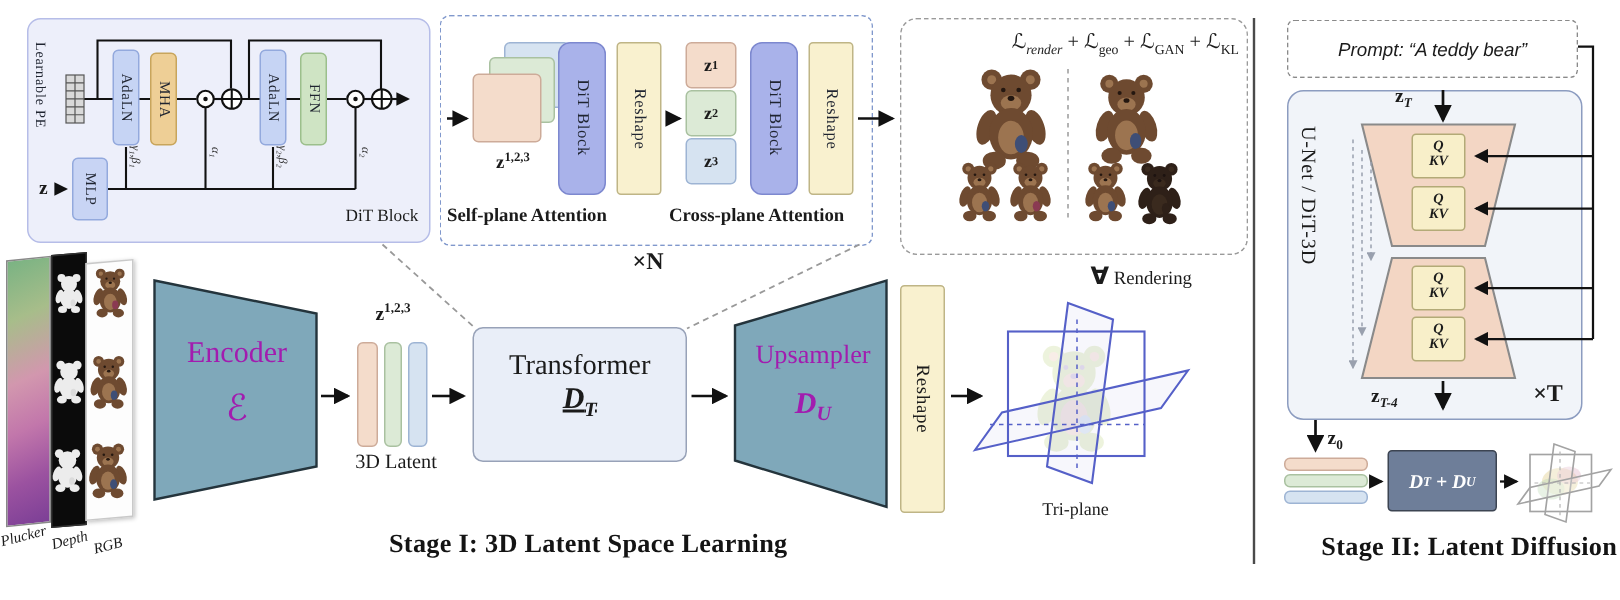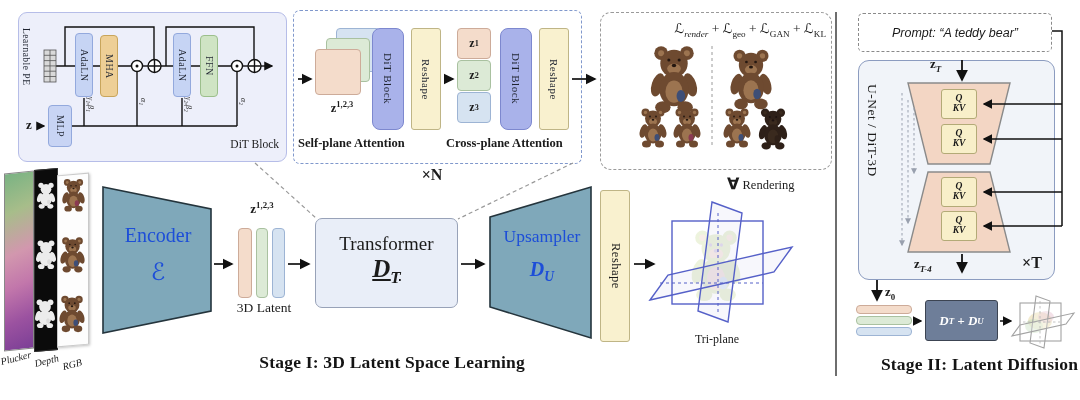--- a/index.html
+++ b/index.html
@@ -25,21 +25,21 @@
   .b-reshape{background:#f9f1cf;border:1px solid #bfb586;border-radius:3px;}
   .b-pink{background:#f4dccb;border:1px solid #cdab99;}
   .b-green{background:#dcead6;border:1px solid #a9c1a0;}
   .b-blue{background:#d6e3f1;border:1px solid #9db4d4;}
   .b-trans{background:#e9eef8;border:1.5px solid #98a2b8;border-radius:7px;}
   .b-qkv{background:#f8efc9;border:1px solid #b3aa77;border-radius:3px;line-height:1.05;}
   .b-dtdu{background:#6e7e99;border:1.5px solid #3c4452;border-radius:3px;color:#fff;}
   .lbl-sm{font-size:11px;color:#1f2430;}
   .lbl-att{font-size:12.5px;font-weight:bold;}
   .caption{font-size:17.5px;font-weight:600;color:#141414;letter-spacing:.2px;}
-  .white{color:#1d4ed8;}
+  .white{color:#a21caf;}
   sub{font-size:.68em;} sup{font-size:.68em;}
   .math{font-style:italic;}
   .script{font-family:"DejaVu Sans",sans-serif;}
   .greek{font-size:8px;font-style:italic;color:#333;letter-spacing:0;}
   .input-lbl{font-size:10px;font-style:italic;transform:rotate(-14deg);transform-origin:left bottom;}
   .plane{box-sizing:border-box;}
   .sans{font-family:"Liberation Sans","DejaVu Sans",sans-serif;}
 </style>
 </head>
 <body>
@@ -270,21 +270,21 @@
   <div class="abs z2" style="left:232px;top:200px;width:60px;text-align:center;font-size:13px;font-weight:bold;">
     <span>z</span><sup>1,2,3</sup>
   </div>
   <div class="abs z2 box b-pink" style="left:238px;top:228px;width:14px;height:70px;"></div>
   <div class="abs z2 box b-green" style="left:256px;top:228px;width:12px;height:70px;"></div>
   <div class="abs z2 box b-blue" style="left:272px;top:228px;width:13px;height:70px;"></div>
   <div class="abs z2" style="left:222px;top:300px;width:84px;text-align:center;font-size:13.5px;">3D Latent</div>
 
   <div class="abs z2 b-trans box" style="left:315px;top:218px;width:143px;height:90px;">
     <div style="text-align:center;margin-top:14px;font-size:19px;">Transformer</div>
-    <div style="text-align:center;font-size:25px;font-weight:bold;font-style:italic;text-decoration:underline;">
+    <div style="text-align:center;font-size:20px;font-weight:bold;font-style:italic;text-decoration:underline;">
       <span>D</span><sub>T</sub>
     </div>
   </div>
 
   <div class="abs z2 white" style="left:496px;top:226px;width:92px;text-align:center;font-size:17.5px;">Upsampler</div>
   <div class="abs z2 white" style="left:516px;top:258px;width:52px;text-align:center;font-size:20px;font-weight:bold;font-style:italic;">
     <span>D</span><sub>U</sub>
   </div>
 
   <div class="abs z2 b-reshape ctr vtext box" style="left:600px;top:190px;width:30px;height:152px;font-size:12.5px;">Reshape</div>

